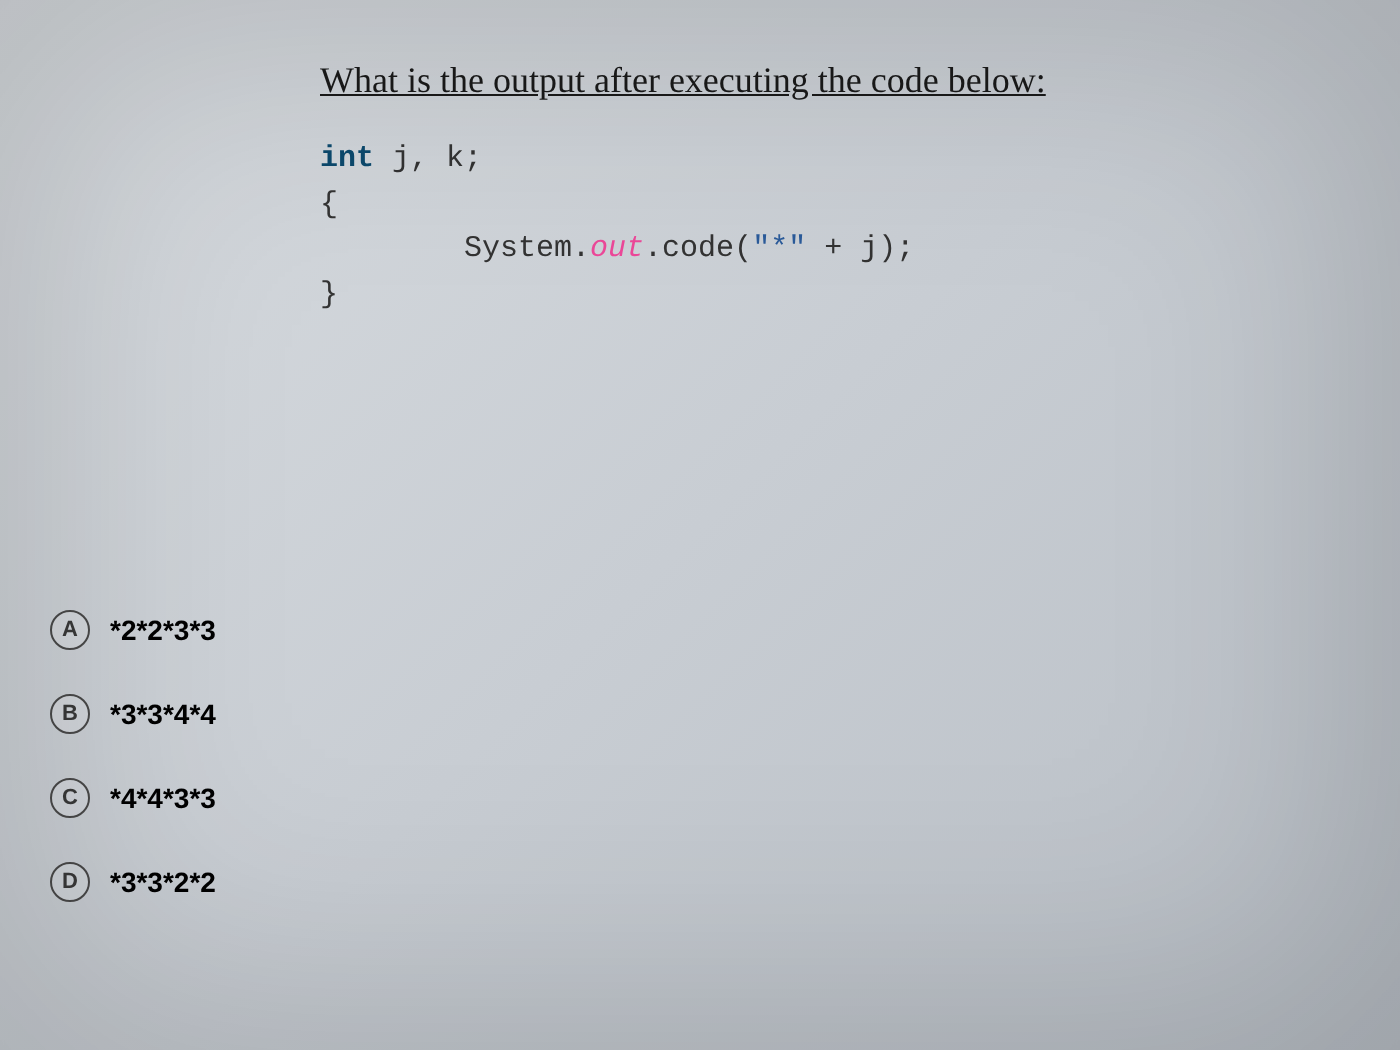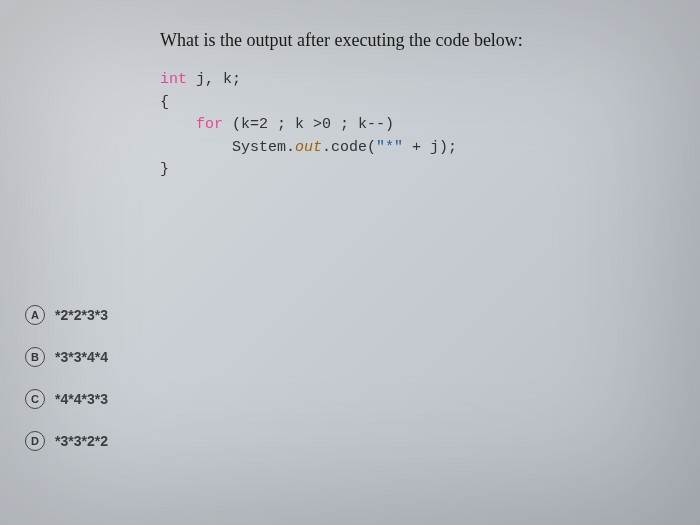--- a/index.html
+++ b/index.html
@@ -20,33 +20,34 @@
       top: 30px;
       left: 160px;
       right: 30px;
     }
     .question-title {
       font-size: 18px;
       font-weight: normal;
       color: #1a1a1a;
       margin-bottom: 18px;
       font-family: 'Times New Roman', serif;
+      text-decoration: underline;
     }
     .code-block {
       font-family: 'Courier New', monospace;
       font-size: 15px;
       line-height: 1.5;
       color: #333;
     }
     .code-line {
       white-space: pre;
     }
-    .kw { color: #ec4899; font-weight: normal; }
+    .kw { color: #0c4a6e; font-weight: bold; }
     .str { color: #2a5a9a; }
-    .field { color: #a16207; font-style: italic; }
+    .field { color: #ec4899; font-style: italic; }
     .answers {
       position: absolute;
       top: 305px;
       left: 25px;
     }
     .answer-option {
       display: flex;
       align-items: center;
       margin-bottom: 22px;
     }
@@ -60,39 +61,38 @@
       justify-content: center;
       margin-right: 10px;
       font-size: 11px;
       font-weight: bold;
       color: #3a3a3a;
       background: rgba(255,255,255,0.15);
     }
     .answer-text {
       font-size: 14px;
       font-weight: bold;
-      color: #404040;
+      color: #000000;
     }
     .vignette {
       position: absolute;
       inset: 0;
       pointer-events: none;
       box-shadow: inset 0 0 120px 30px rgba(0,0,0,0.15);
     }
   </style>
 </head>
 <body>
 
 <div class="question-area">
   <div class="question-title">What is the output after executing the code below:</div>
 
   <div class="code-block">
     <div class="code-line"><span class="kw">int</span><span> j, k;</span></div>
     <div class="code-line">{</div>
-    <div class="code-line">    <span class="kw">for</span><span> (k=2 ; k &gt;0 ; k--)</span></div>
     <div class="code-line"><span>        System.</span><span class="field">out</span><span>.code(</span><span class="str">"*"</span><span> + j);</span></div>
     <div class="code-line">}</div>
   </div>
 </div>
 
 <div class="answers">
   <div class="answer-option">
     <div class="radio-circle">A</div>
     <div class="answer-text">*2*2*3*3</div>
   </div>

